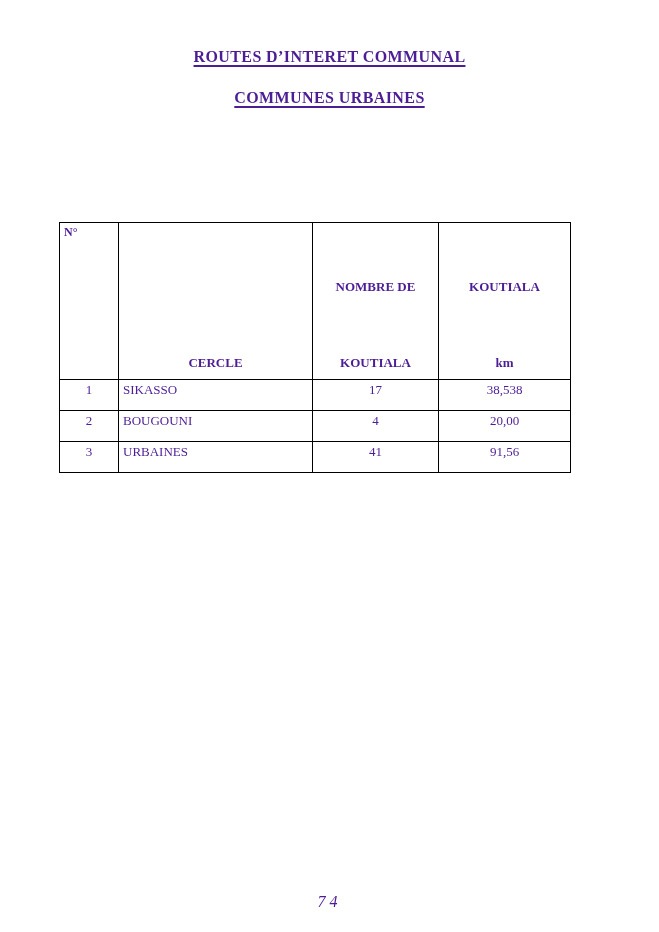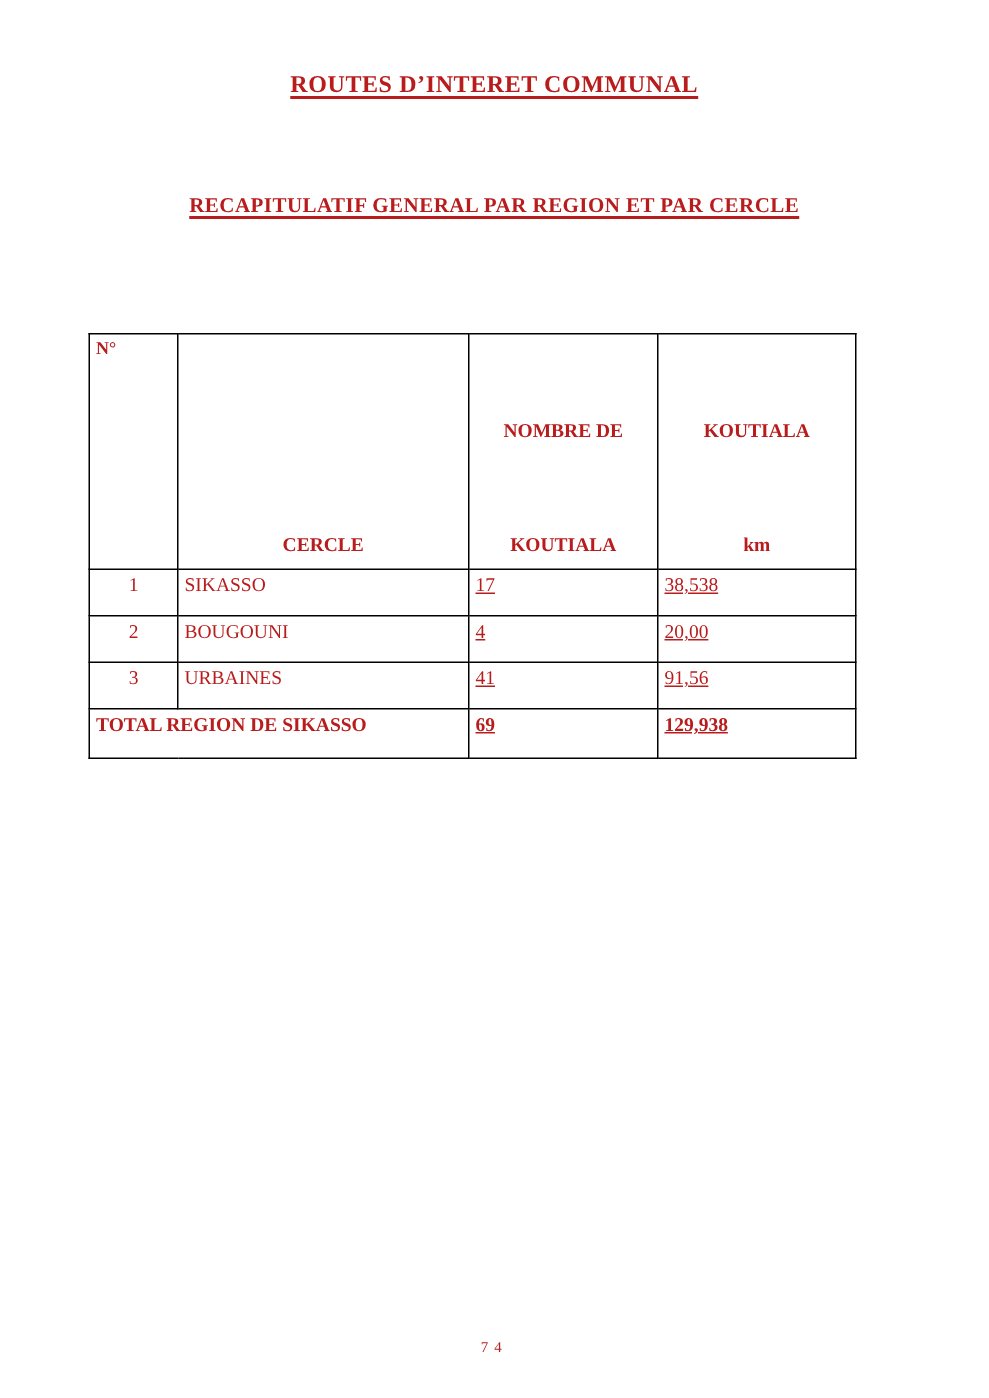--- a/index.html
+++ b/index.html
@@ -2,21 +2,21 @@
 <html><head>
 <meta charset="utf-8">
 <style>
   * { margin: 0; padding: 0; box-sizing: border-box; }
   html, body { background: #ffffff; }
   .page {
     position: relative;
     width: 659px;
     height: 932px;
     background: #ffffff;
-    color: #b91c1c;
+    color: #4c1d95;
     font-family: "Liberation Serif", "DejaVu Serif", serif;
     overflow: hidden;
   }
   .heading {
     position: absolute;
     left: 0; right: 0;
     text-align: center;
     font-weight: bold;
   }
   .heading span {
@@ -58,45 +58,46 @@
   col.c-num  { width: 59px; }
   col.c-cercle { width: 194px; }
   col.c-liaisons { width: 126px; }
   col.c-longueurs { width: 132px; }
   tr.hdr th { height: 64px; font-weight: bold; }
   th.h-num { text-align: left; font-size: 12px; }
   .hl { height: 28px; line-height: 28px; text-align: center; margin-top: 48px; }
   tr.body-row td { height: 31px; }
   td.cell-num { text-align: center; font-weight: bold; }
   td.cell-name { text-align: left; }
-  td.cell-val { text-align: left; text-decoration: underline; }
+  td.cell-val { text-align: center; }
   tr.total-row td { height: 33px; font-weight: bold; }
   td.total-label { text-align: left; }
   .page-number {
     position: absolute;
     top: 893px;
     left: 0; right: 0;
     text-align: center;
-    font-size: 10px;
+    font-size: 16px;
     letter-spacing: 4px;
+    font-style: italic;
   }
 </style>
 </head>
 <body>
 
 <div class="page">
 
   <div class="heading title-1">
     <span>ROUTES D’INTERET COMMUNAL</span>
   </div>
 
+  <div class="heading title-2">
+    <span>COMMUNES URBAINES</span>
+  </div>
 
-  <div class="heading title-3">
-    <span>RECAPITULATIF GENERAL PAR REGION ET PAR CERCLE</span>
-  </div>
 
 
   <table class="recap">
     <colgroup>
       <col class="c-num">
         <col class="c-cercle">
         <col class="c-liaisons">
         <col class="c-longueurs">
     </colgroup>
     <tbody>
@@ -126,23 +127,18 @@
       <td class="cell-name">BOUGOUNI</td>
       <td class="cell-val">4</td>
       <td class="cell-val">20,00</td>
     </tr>
     <tr class="body-row">
       <td class="cell-num">3</td>
       <td class="cell-name">URBAINES</td>
       <td class="cell-val">41</td>
       <td class="cell-val">91,56</td>
     </tr>
-    <tr class="total-row">
-      <td class="total-label" colspan="2">TOTAL REGION DE SIKASSO</td>
-      <td class="cell-val">69</td>
-      <td class="cell-val">129,938</td>
-    </tr>
   </tbody>
     </table>
 
   <div class="page-number">74</div>
 
 </div>
 
 </body></html>

